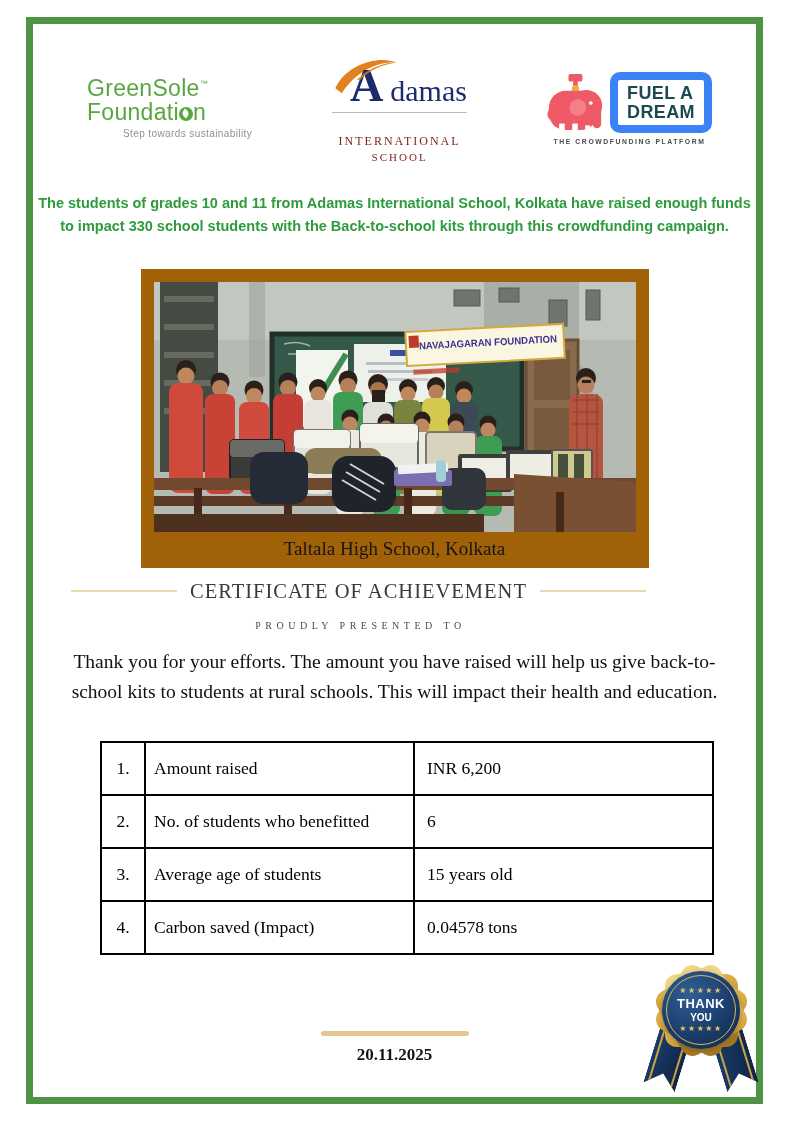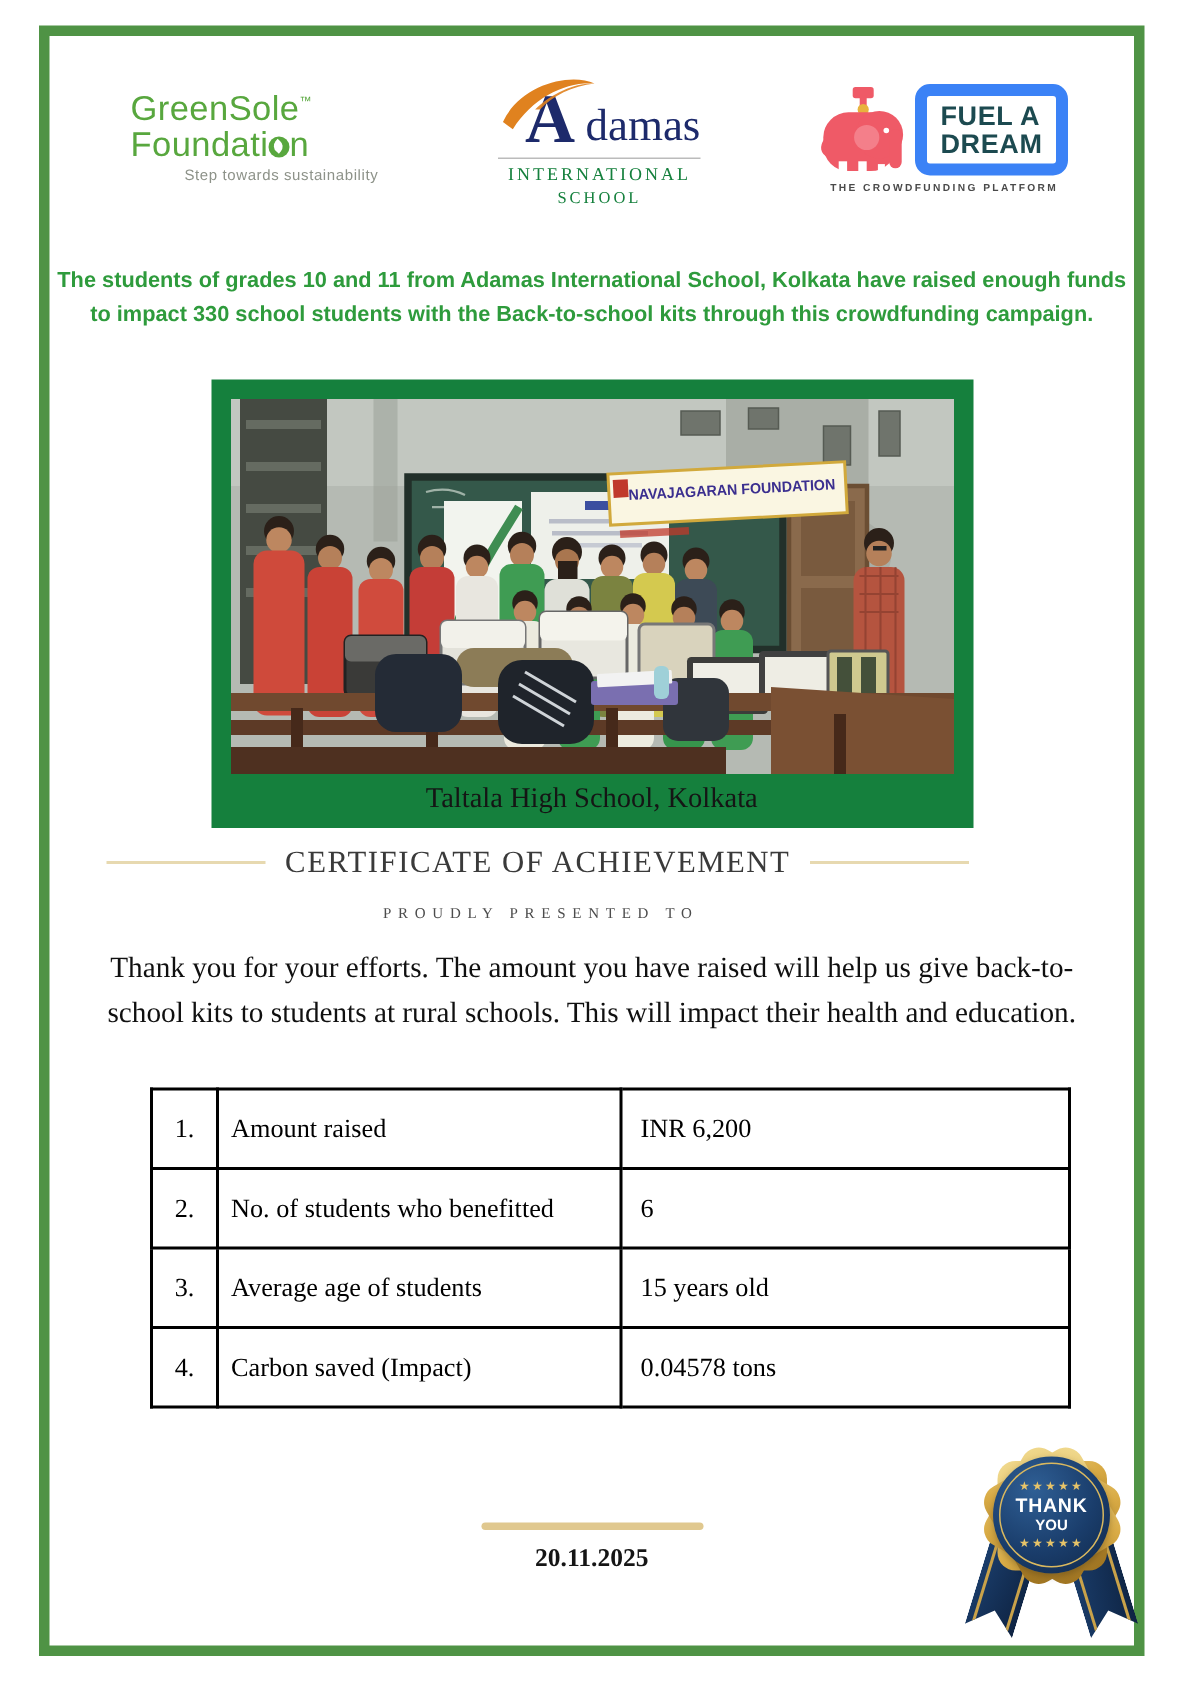--- a/index.html
+++ b/index.html
@@ -1,55 +1,55 @@
 <!DOCTYPE html>
 <html><head>
 <meta charset="utf-8">
 <style>
   html,body{margin:0;padding:0;background:#fff;}
   .page{position:relative;width:794px;height:1123px;background:#fff;overflow:hidden;
         font-family:"Liberation Serif","DejaVu Serif",serif;color:#111;}
   .frame{position:absolute;left:26px;top:17px;width:737px;height:1087px;
          border:7px solid #4f9345;box-sizing:border-box;z-index:1;}
-  .content{position:absolute;left:33px;top:24px;width:723px;padding-top:26px;z-index:2;}
+  .content{position:absolute;left:33px;top:40px;width:723px;padding-top:26px;z-index:2;}
 
   
   .logos{display:flex;justify-content:space-between;align-items:center;
          margin:0 44px 0 54px;height:84px;}
   .gs{font-family:"Liberation Sans","DejaVu Sans",sans-serif;color:#58a73e;line-height:1.04;}
   .gs .l1,.gs .l2{font-size:23px;letter-spacing:.3px;}
   .gs sup{font-size:8px;vertical-align:10px;}
   .o-leaf{display:inline-block;width:14px;height:14px;background:#58a73e;border-radius:50%;
           position:relative;vertical-align:-1px;}
   .o-leaf::after{content:"";position:absolute;left:3.5px;top:3.5px;width:7px;height:7px;
           background:#fff;border-radius:0 70% 0 70%;transform:rotate(40deg);}
   .gs .tag{font-size:10px;color:#8d9289;margin-top:4px;letter-spacing:.4px;margin-left:36px;}
 
   .adamas{text-align:center;}
   .ad-top{display:flex;align-items:flex-end;justify-content:center;}
   .ad-emblem{width:66px;height:56px;margin-right:-8px;}
   .ad-rest{font-size:30px;color:#1d2a6b;line-height:1;padding-bottom:2px;}
-  .ad-sub{border-top:1px solid #bbb;margin-top:4px;padding-top:3px;color:#15803d;line-height:1.3;}
+  .ad-sub{border-top:1px solid #bbb;margin-top:4px;padding-top:21px;color:#7f1d1d;line-height:1.3;}
   .ad-sub .s1{font-size:12px;letter-spacing:2px;}
   .ad-sub .s2{font-size:11px;letter-spacing:2px;}
 
   .fad{display:flex;flex-direction:column;align-items:center;
        font-family:"Liberation Sans","DejaVu Sans",sans-serif;}
   .fad-top{display:flex;align-items:center;}
   .fad-el{width:56px;height:62px;margin-right:7px;}
   .fad-box{border:8px solid #3b82f6;border-radius:10px;padding:4px 9px;color:#1c4a50;
            font-weight:bold;font-size:18px;line-height:1.02;letter-spacing:.4px;}
   .fad-tag{margin-top:4px;font-size:6.8px;letter-spacing:1.6px;color:#4a4a4a;font-weight:bold;}
 
   
   .intro{margin-top:42px;text-align:center;font-family:"Liberation Sans","DejaVu Sans",sans-serif;
          font-weight:bold;font-size:14.5px;color:#2e9b3c;line-height:1.62;}
 
   
-  .photo-block{margin:30px auto 0;width:508px;background:#15803d;padding:13px 13px 0;
+  .photo-block{margin:30px auto 0;width:508px;background:#a16207;padding:13px 13px 0;
                box-sizing:border-box;}
   .photo{display:block;width:482px;height:250px;}
   .caption{height:36px;line-height:33px;text-align:center;font-size:19px;color:#151515;}
 
   
   .heading-row{display:flex;align-items:center;justify-content:center;gap:13px;
                margin-top:12px;transform:translateX(-36px);}
   .rule{width:106px;height:2px;background:#e7d9b0;}
   .heading{font-size:20.5px;letter-spacing:1px;color:#3a3a3a;}
   .presented{margin-top:17px;text-align:center;font-family:Liberation Serif, serif;

